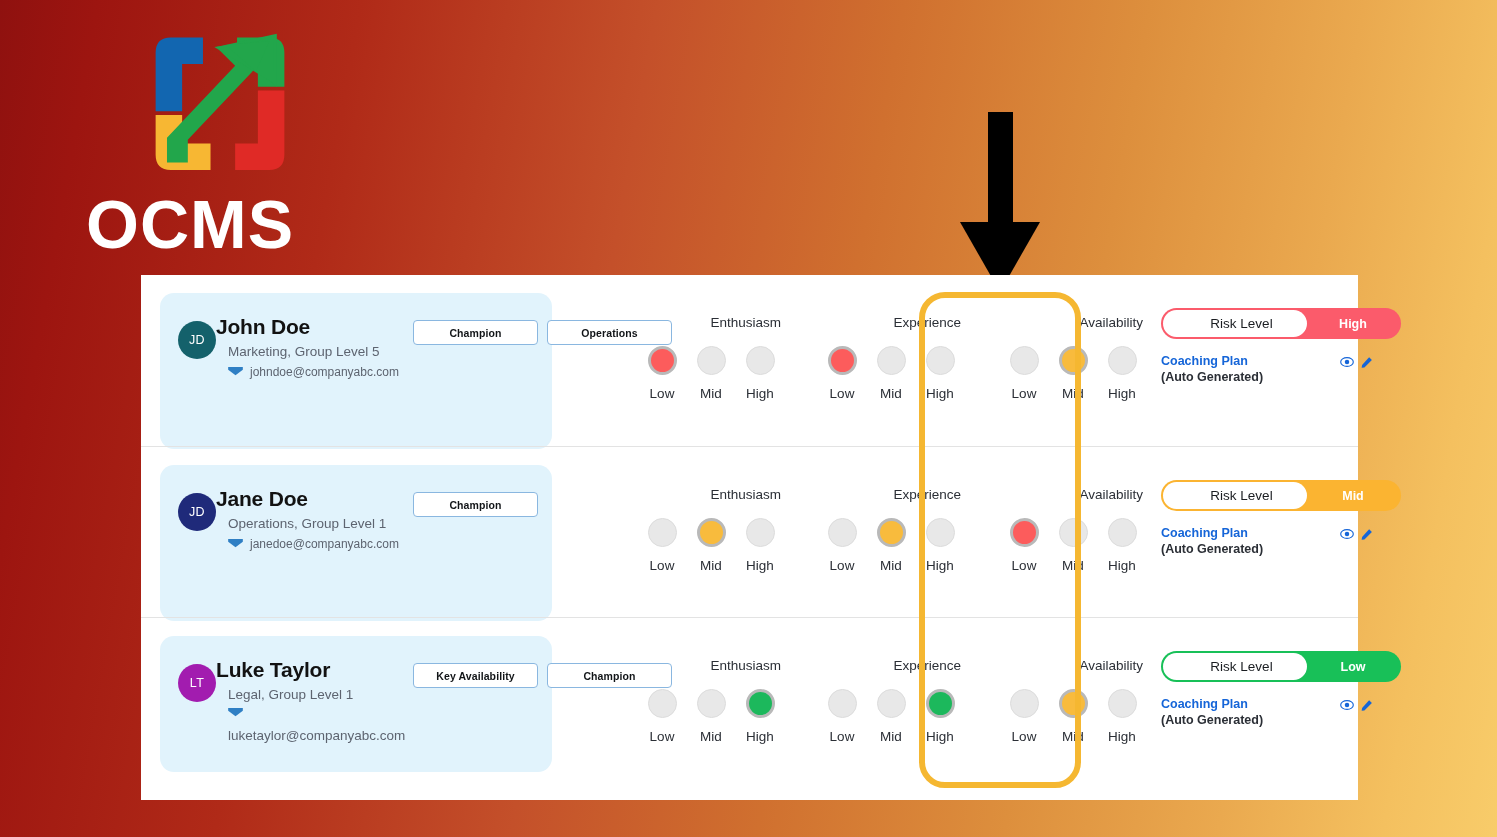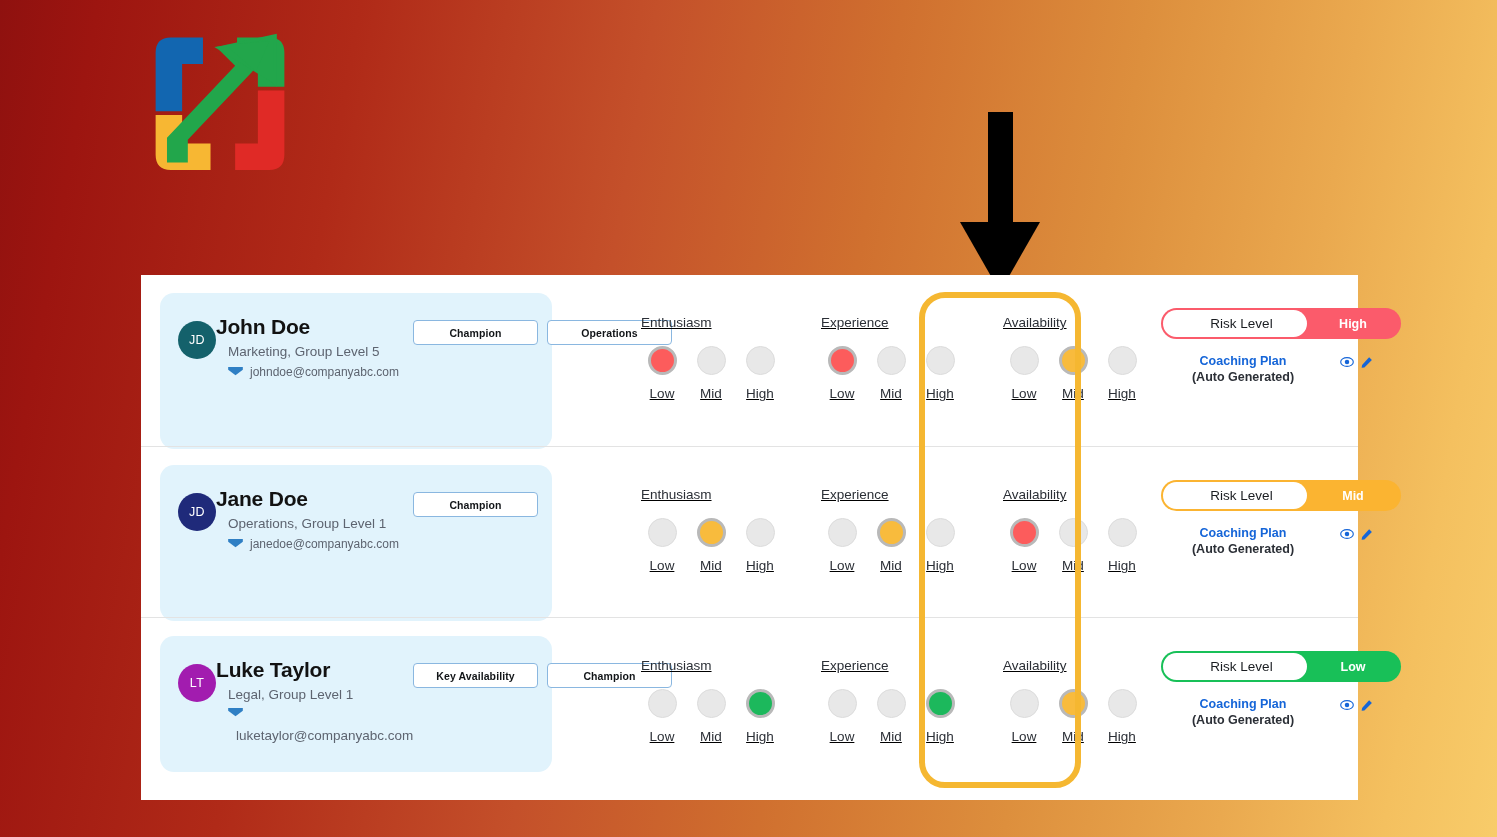--- a/index.html
+++ b/index.html
@@ -55,33 +55,33 @@
     position: absolute; left: 56px; top: 22px;
     font-size: 21px; font-weight: 700; color: #121212; letter-spacing: -.2px;
   }
   .person-role {
     position: absolute; left: 68px; top: 51px;
     font-size: 13.5px; color: #5d6470; font-weight: 400;
   }
   .person-email-line { position: absolute; left: 68px; top: 72px; display: flex; align-items: center; gap: 7px; }
   .mail-icon { width: 15px; height: 11px; display: block; flex: 0 0 auto; }
   .person-email { font-size: 12px; color: #5d6470; }
-  .email-stacked { position: absolute; left: 76px; top: 92px; font-size: 13.5px; color: #5d6470; }
+  .email-stacked { position: absolute; left: 68px; top: 92px; font-size: 13.5px; color: #5d6470; }
 
   .tags { position: absolute; left: 253px; top: 27px; display: flex; flex-direction: row; gap: 9px; justify-content: flex-end; }
   .tag {
     width: 125px; height: 25px; background: #ffffff;
     border: 1px solid #8ab7e0; border-radius: 4px;
     font-size: 10.5px; font-weight: 700; color: #111417;
     display: flex; align-items: center; justify-content: center;
     letter-spacing: .1px;
   }
 
   
-  .metric { position: absolute; top: 40px; width: 140px; text-align: left; text-decoration: underline; }
+  .metric { position: absolute; top: 40px; width: 140px; text-align: right; }
   .metric-title { font-size: 13.5px; color: #2b2f36; margin-bottom: 16px; }
   .dots { display: flex; justify-content: center; gap: 14px; }
   .dot-col { width: 35px; display: flex; flex-direction: column; align-items: center; }
   .dot {
     width: 29px; height: 29px; border-radius: 50%;
     background: #e8e8e8; border: 1px solid #dcdcdc;
   }
   .dot.on { border: 3px solid #b9b9b9; width: 29px; height: 29px; }
   .dot-label { margin-top: 11px; font-size: 13.5px; color: #2b2f36; }
 
@@ -100,21 +100,21 @@
     background: #ffffff; border-radius: 15px;
     display: flex; align-items: center; justify-content: center;
     font-size: 13.5px; color: #1a1d21; padding-left: 13px;
   }
   .risk-right {
     position: absolute; right: 0; top: 0; bottom: 0; width: 96px;
     display: flex; align-items: center; justify-content: center;
     font-size: 12.5px; font-weight: 700; color: #ffffff;
   }
   .coach-wrap { position: relative; margin-top: 15px; width: 240px; }
-  .coach-text { width: 164px; text-align: center; }
+  .coach-text { width: 164px; }
   .coach-link { font-size: 12.5px; font-weight: 700; color: #1565d8; }
   .coach-sub { font-size: 12.5px; font-weight: 700; color: #2b2f36; margin-top: 2px; }
   .coach-icons {
     position: absolute; right: 28px; top: 1px; display: flex; align-items: center; gap: 6px;
   }
   .ico { display: block; }
 
   
   #highlight {
     position: absolute; left: 919px; top: 292px;
@@ -129,20 +129,21 @@
 <div id="logo-wrap">
   <svg id="logo-mark" viewBox="0 0 160 150">
     <path d="M12 26 Q12 10 28 10 L62 10 L62 38 L40 38 L40 88 L12 88 Z" fill="#1266b0"></path>
     <path d="M12 92 L40 92 L40 122 L70 122 L70 150 L28 150 Q12 150 12 134 Z" fill="#f7b733"></path>
     <path d="M98 10 L132 10 Q148 10 148 26 L148 62 L120 62 L120 38 L98 38 Z" fill="#22a64b"></path>
     <path d="M148 66 L148 134 Q148 150 132 150 L96 150 L96 122 L120 122 L120 66 Z" fill="#e02a26"></path>
     <path d="M140 6 L140 62 L118 42 L46 118 L46 142 L24 142 L24 116 L96 40 L76 20 Z" fill="#22a64b"></path>
     <path d="M136 12 L136 58 L74 20 Z" fill="#22a64b"></path>
     <path d="M132 14 L118 46 L86 18 Z" fill="#22a64b"></path>
   </svg>
+  <div id="logo-text">OCMS</div>
 </div>
 
 <svg id="arrow" viewBox="0 0 96 182">
   <rect x="36" y="0" width="25" height="112" fill="#000000"></rect>
   <path d="M8 110 L88 110 L48 180 Z" fill="#000000"></path>
 </svg>
 
 <div id="panel">
 
   <div class="row row-1">

